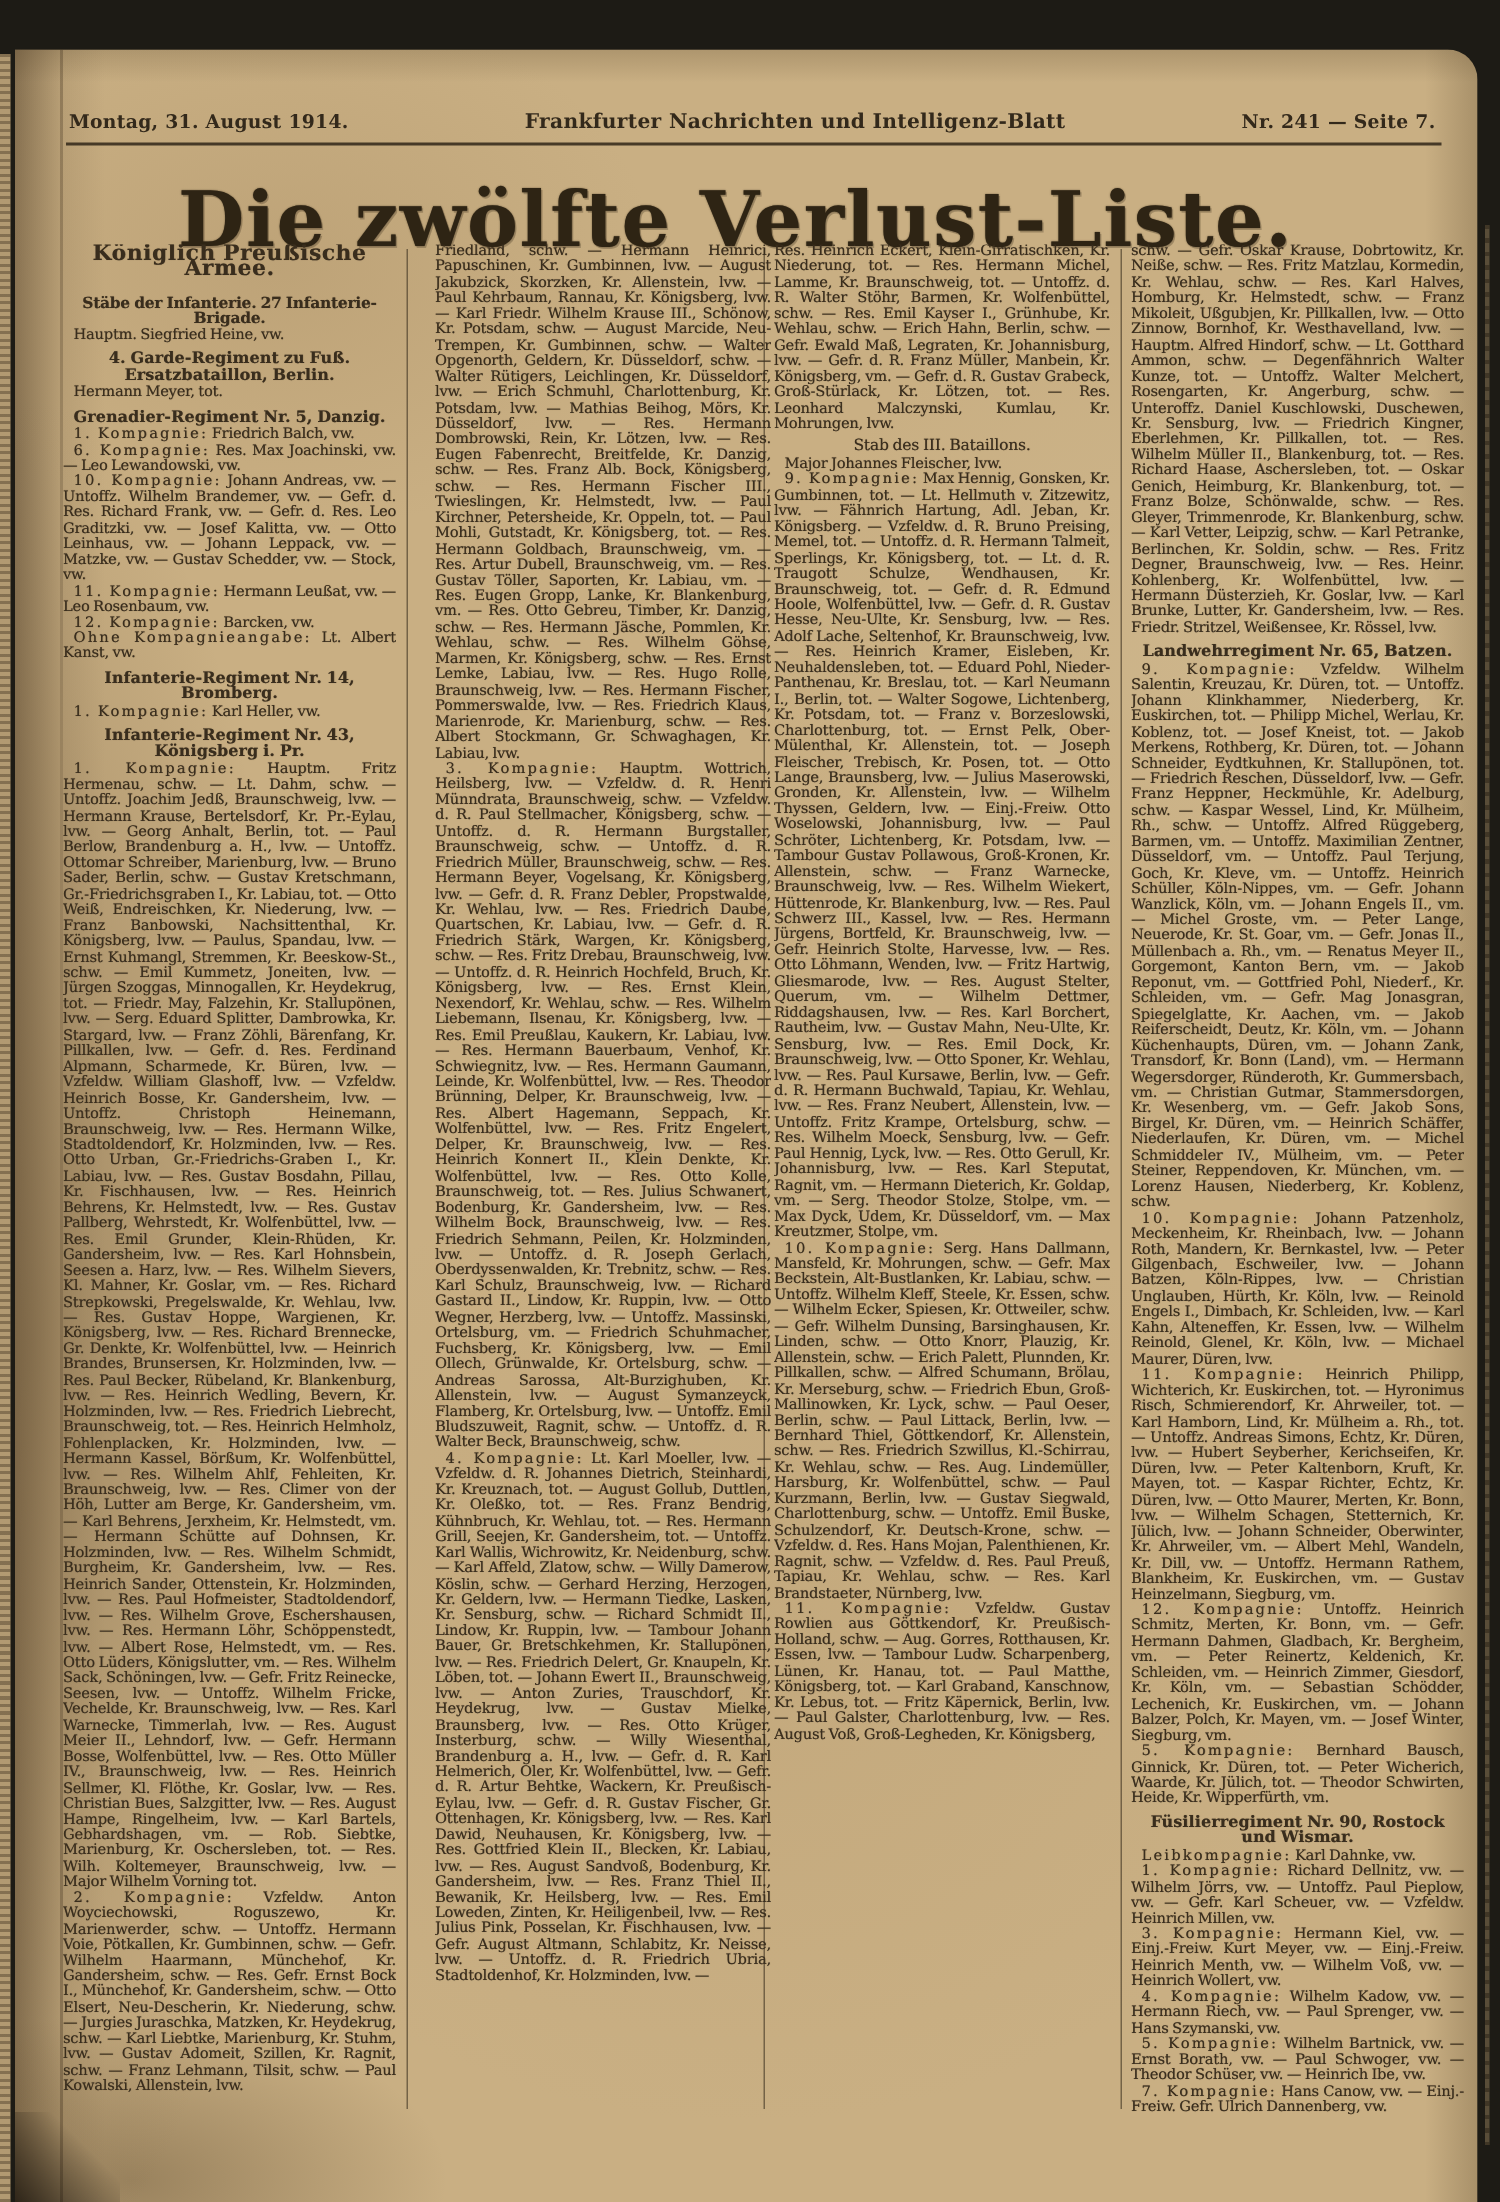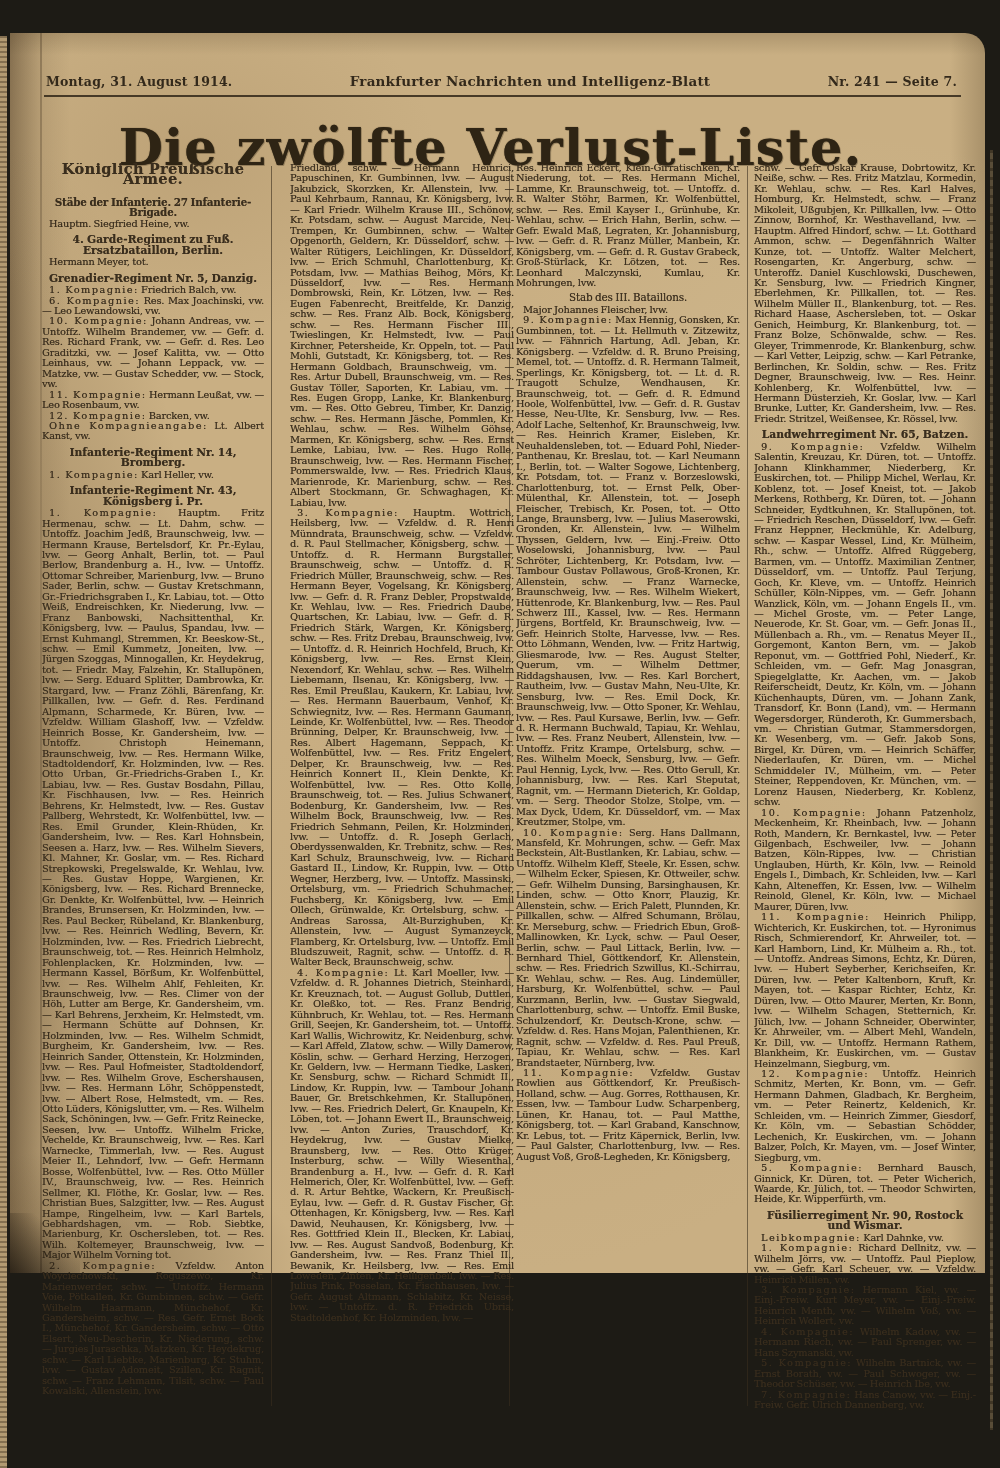--- a/index.html
+++ b/index.html
@@ -2,21 +2,21 @@
 <html><head>
 <meta charset="utf-8">
 <style>
   html,body{margin:0;padding:0;}
   body{width:1000px;height:1468px;position:relative;overflow:hidden;
        background:#1d1b15;font-family:"DejaVu Serif", serif;}
   
   .facing-edge{position:absolute;left:0;top:36px;width:7px;height:1432px;background:#b29a72;
     background-image:repeating-linear-gradient(180deg, rgba(62,48,30,.40) 0 2px, transparent 2px 5px);}
   
-  .paper{position:absolute;left:10px;top:33px;width:975px;height:1240px;
+  .paper{position:absolute;left:10px;top:33px;width:975px;height:1435px;
     background-color:#c9af83;border-radius:0 20px 0 0;
     background-image:
       radial-gradient(ellipse 420px 300px at 18% 10%, rgba(168,140,98,.35), transparent 60%),
       radial-gradient(ellipse 520px 380px at 85% 28%, rgba(216,198,160,.28), transparent 65%),
       radial-gradient(ellipse 650px 520px at 50% 74%, rgba(176,148,104,.22), transparent 62%),
       radial-gradient(ellipse 260px 900px at 1% 60%, rgba(104,82,52,.42), transparent 70%),
       radial-gradient(ellipse 300px 160px at 8% 99%, rgba(96,76,48,.45), transparent 70%),
       linear-gradient(90deg, rgba(78,60,38,.55) 0, rgba(78,60,38,.14) 30px, transparent 60px),
       linear-gradient(270deg, rgba(92,74,46,.30) 0, transparent 35px),
       linear-gradient(180deg, rgba(92,74,46,.25) 0, transparent 22px);}

